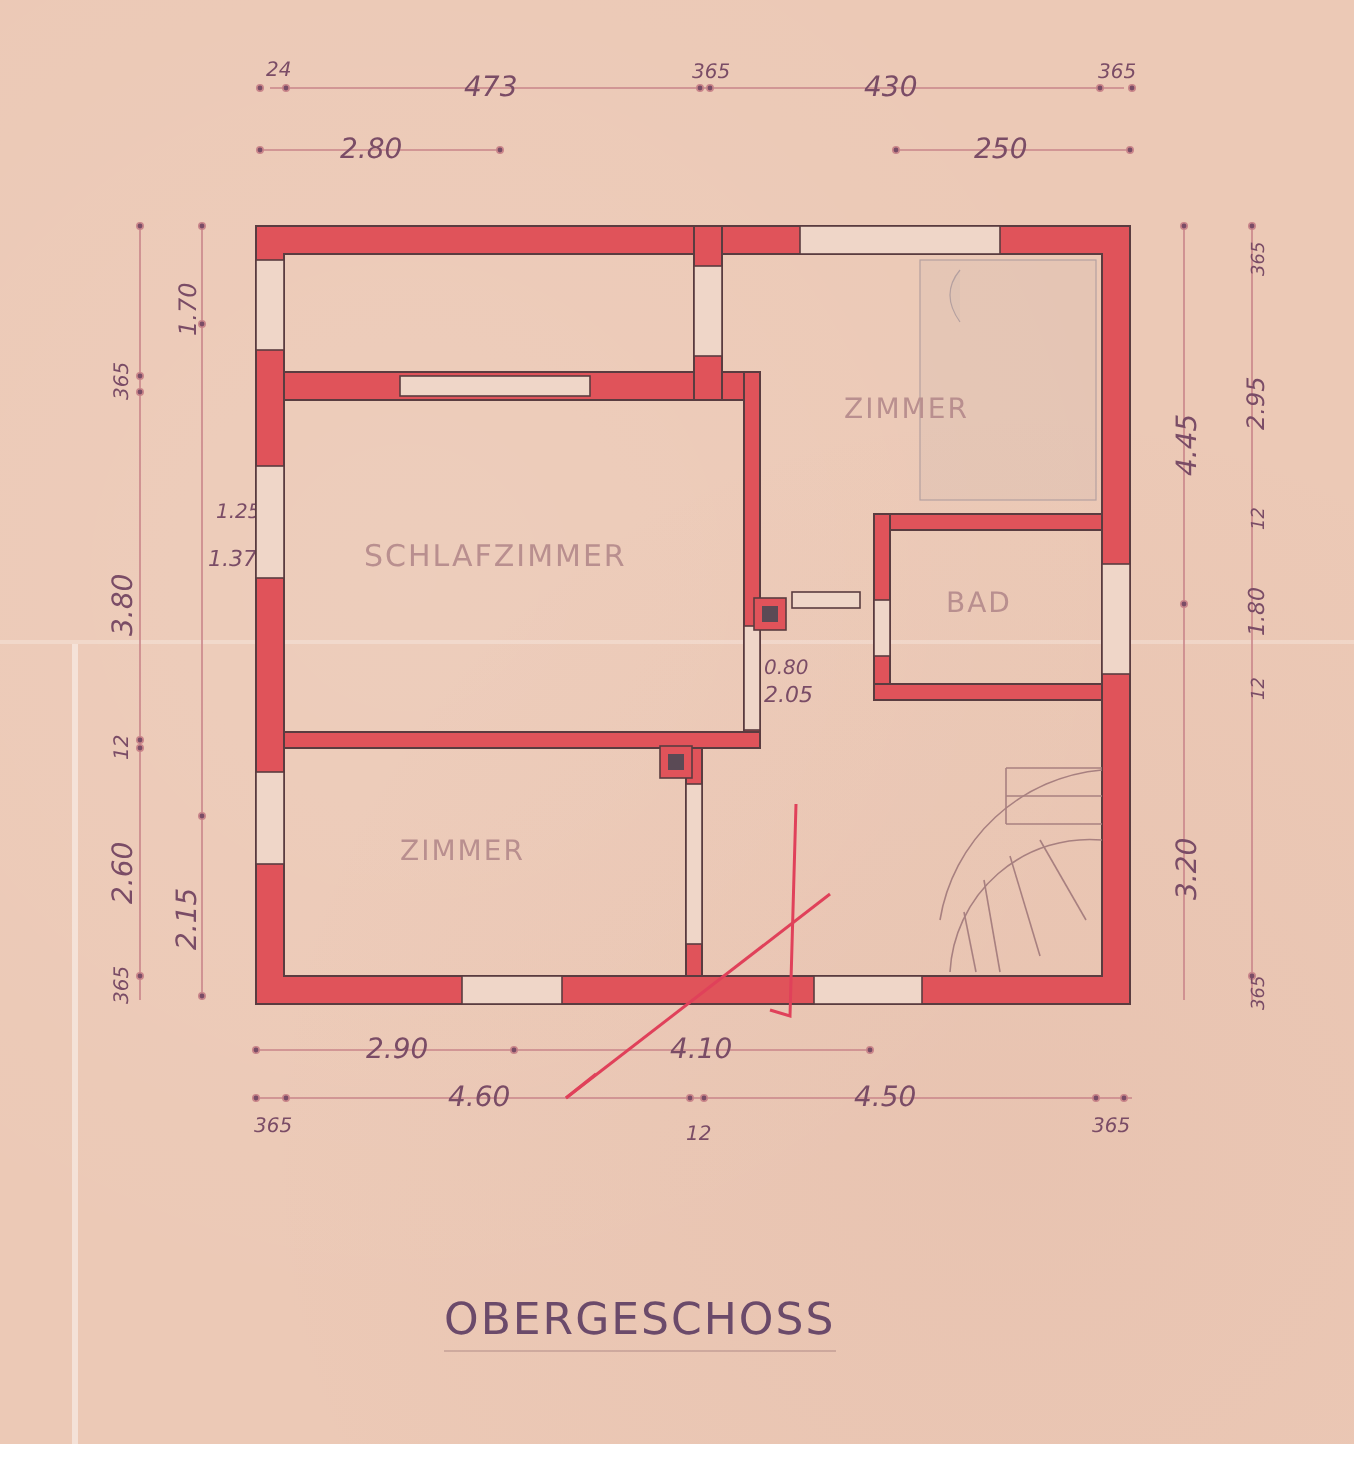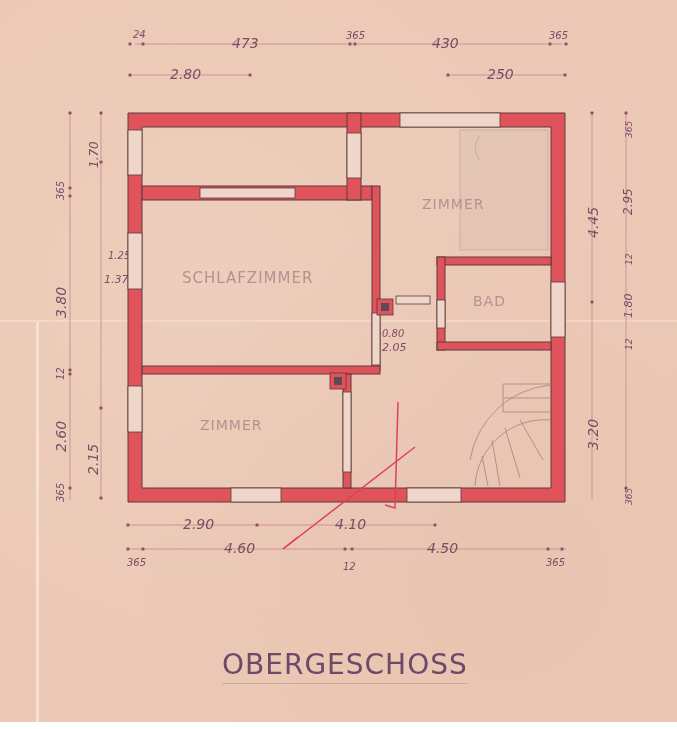--- a/index.html
+++ b/index.html
@@ -5,21 +5,21 @@
   html,body{margin:0;padding:0;}
   body{width:677px;height:729px;background:#fff;position:relative;overflow:hidden;font-family:"Liberation Sans",sans-serif;}
   .paper{position:absolute;left:0;top:0;width:677px;height:722px;background:#ecc9b6;
     background-image:radial-gradient(circle at 30% 40%, rgba(255,255,255,0.08), transparent 60%),
                      radial-gradient(circle at 75% 80%, rgba(160,90,80,0.05), transparent 50%);}
   .fold-h{position:absolute;left:0;top:320px;width:677px;height:2px;background:rgba(255,255,255,0.25);}
   .fold-v{position:absolute;left:36px;top:322px;width:3px;height:400px;background:rgba(255,255,255,0.45);}
   svg{position:absolute;left:0;top:0;}
   .dim{font-family:"DejaVu Sans",sans-serif;font-style:italic;fill:#7a4c66;}
   .room{font-family:"DejaVu Sans",sans-serif;fill:#b98f8f;letter-spacing:1px;}
-  .title{position:absolute;left:222px;top:648px;font-family:"DejaVu Sans",sans-serif;font-size:28px;color:#6b4a6a;letter-spacing:1px;border-bottom:1px solid rgba(120,80,90,0.25);padding-bottom:2px;}
+  .title{position:absolute;left:222px;top:648px;font-family:"DejaVu Sans",sans-serif;font-size:22px;color:#6b4a6a;letter-spacing:1px;border-bottom:1px solid rgba(120,80,90,0.25);padding-bottom:2px;}
   .watermark{position:absolute;left:0;top:722px;width:677px;height:7px;background:#fff;}
 </style>
 </head>
 <body>
 
 <div class="paper"></div>
 <div class="fold-h"></div>
 <div class="fold-v"></div>
 
 <svg width="677" height="729" viewBox="0 0 677 729">

